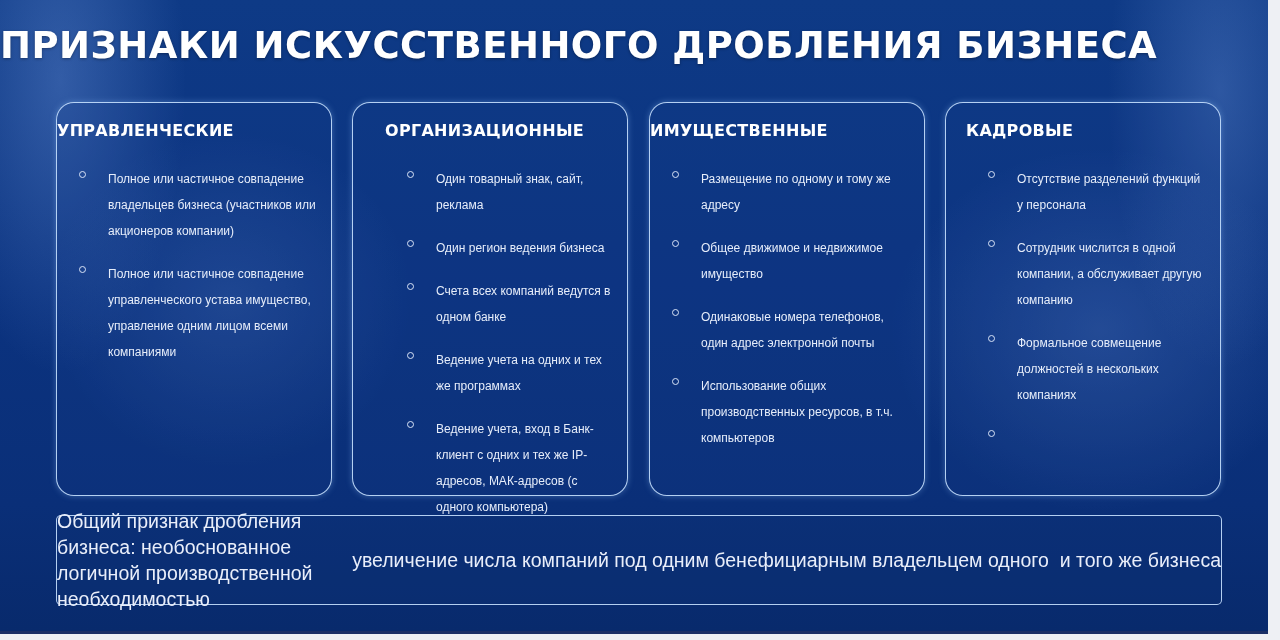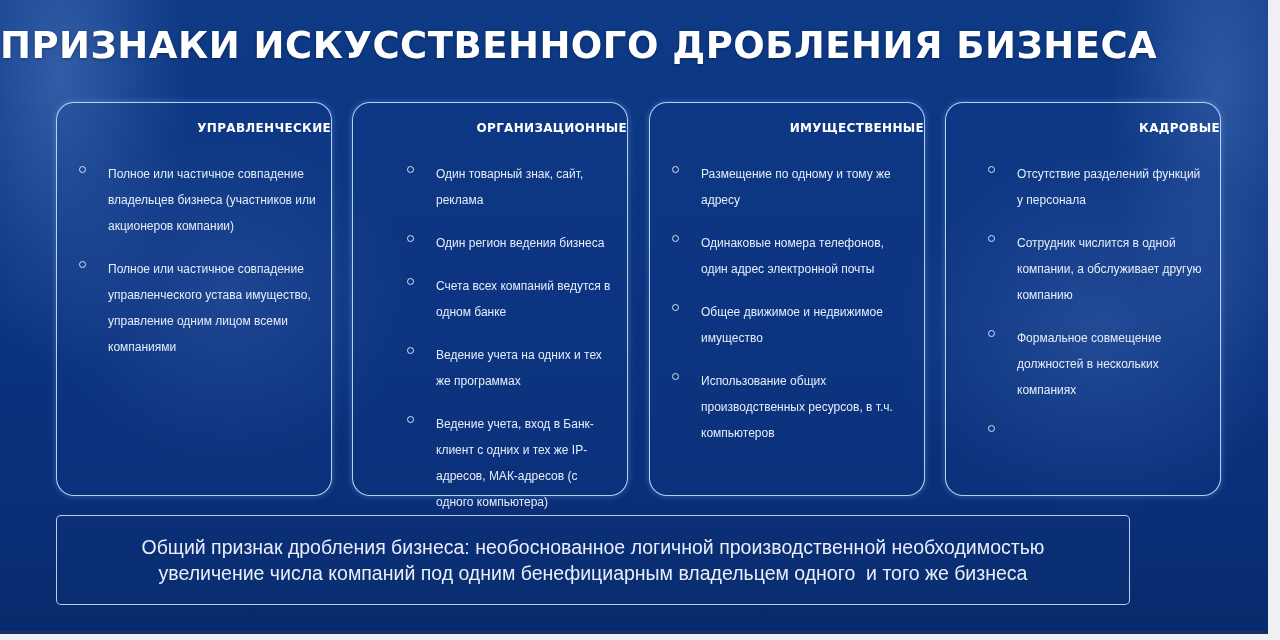--- a/index.html
+++ b/index.html
@@ -19,37 +19,37 @@
     color:#ffffff; font-family:"DejaVu Sans", sans-serif; font-weight:bold;
     font-size:37px; letter-spacing:0.5px; text-shadow:0 1px 3px rgba(0,0,0,0.35);
   }
   .card {
     position:absolute; top:102px; width:276px; height:394px; box-sizing:border-box;
     border:1.5px solid rgba(200,225,255,0.9); border-radius:18px;
     background:rgba(20,60,140,0.18);
     box-shadow:0 0 6px rgba(150,200,255,0.35);
   }
   .card-title {
-    text-align:right; color:#fff; font-weight:bold; font-size:12px;
+    text-align:left; color:#fff; font-weight:bold; font-size:16px;
     margin-top:18px; letter-spacing:0.3px;
   }
   .card ul { list-style:none; margin:26px 0 0 0; padding:0 12px 0 18px; }
   .card li {
     position:relative; padding-left:33px; color:#e6edfa; font-size:12px;
     line-height:26px; margin-bottom:17px; font-family:"Liberation Sans", sans-serif;
   }
   .bullet {
     position:absolute; left:4px; top:5px; width:5px; height:5px;
     border:1.2px solid #d8e3f7; border-radius:50%;
   }
   .bottom-box {
-    position:absolute; left:56px; top:515px; width:1074px; height:90px; box-sizing:border-box;
+    position:absolute; left:56px; top:515px; width:1166px; height:90px; box-sizing:border-box;
     border:1.5px solid rgba(200,225,255,0.9); border-radius:5px;
     background:rgba(15,50,120,0.25);
-    display:flex; flex-direction:column; justify-content:center; align-items:center;
+    display:flex; justify-content:center; align-items:center;
     color:#e9eefa; font-size:19.5px; line-height:26px; font-family:"Liberation Sans", sans-serif;
   }
 </style>
 </head>
 <body>
 
 <div class="slide">
   <div class="title">ПРИЗНАКИ ИСКУССТВЕННОГО ДРОБЛЕНИЯ БИЗНЕСА</div>
 
   <div class="card" style="left:56px;">
@@ -68,22 +68,22 @@
       <li><span class="bullet"></span><span>Счета всех компаний ведутся в одном банке</span></li>
       <li><span class="bullet"></span><span>Ведение учета на одних и тех же программах</span></li>
       <li><span class="bullet"></span><span>Ведение учета, вход в Банк-клиент с одних и тех же IP-адресов, МАК-адресов (с одного компьютера)</span></li>
     </ul>
   </div>
 
   <div class="card" style="left:649px;">
     <div class="card-title">ИМУЩЕСТВЕННЫЕ</div>
     <ul>
       <li><span class="bullet"></span><span>Размещение по одному и тому же адресу</span></li>
+      <li><span class="bullet"></span><span>Общее движимое и недвижимое имущество</span></li>
       <li><span class="bullet"></span><span>Одинаковые номера телефонов, один адрес электронной почты</span></li>
-      <li><span class="bullet"></span><span>Общее движимое и недвижимое имущество</span></li>
       <li><span class="bullet"></span><span>Использование общих производственных ресурсов, в т.ч. компьютеров</span></li>
     </ul>
   </div>
 
   <div class="card" style="left:945px;padding-left:20px;">
     <div class="card-title">КАДРОВЫЕ</div>
     <ul>
       <li><span class="bullet"></span><span>Отсутствие разделений функций у персонала</span></li>
       <li><span class="bullet"></span><span>Сотрудник числится в одной компании, а обслуживает другую компанию</span></li>
       <li><span class="bullet"></span><span>Формальное совмещение должностей в нескольких компаниях</span></li>

